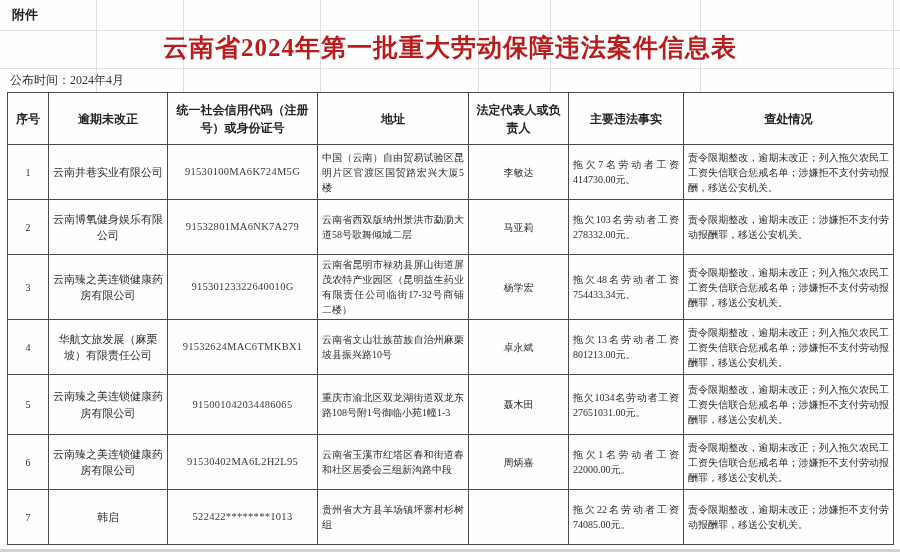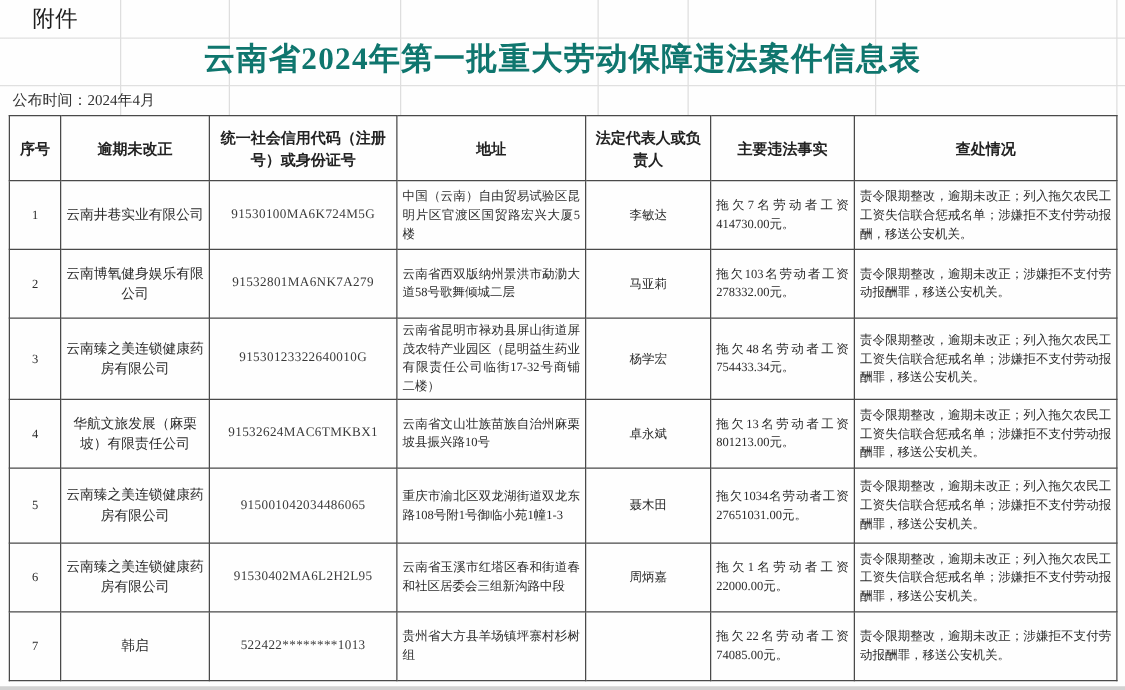--- a/index.html
+++ b/index.html
@@ -37,32 +37,32 @@
       linear-gradient(#e0e0e0,#e0e0e0),
       linear-gradient(#e0e0e0,#e0e0e0);
     background-repeat: no-repeat;
     background-size: 1px 100%,1px 100%,1px 100%,1px 100%,1px 100%,1px 100%,1px 100%, 100% 1px, 100% 1px;
     background-position: 96px 0,183px 0,320px 0,478px 0,550px 0,700px 0,893px 0, 0 30px, 0 68px;
   }
   .attach-row {
     position: relative;
     height: 30px;
     display: flex; align-items: center;
-    padding-left: 26px;
-    font-size: 18px; font-weight: normal;
+    padding-left: 12px;
+    font-size: 13px; font-weight: bold;
   }
   .title-row {
     position: relative;
     height: 38px;
     text-align: center;
     font-size: 25px;
     font-weight: bold;
     line-height: 36px;
     letter-spacing: 1px;
-    color: #0f766e;
+    color: #b91c1c;
     white-space: nowrap;
   }
   .info-row {
     position: relative;
     height: 24px;
     display: flex; align-items: center; justify-content: space-between;
     padding: 0 44px 0 10px;
     font-size: 12px;
     color: #333;
   }

